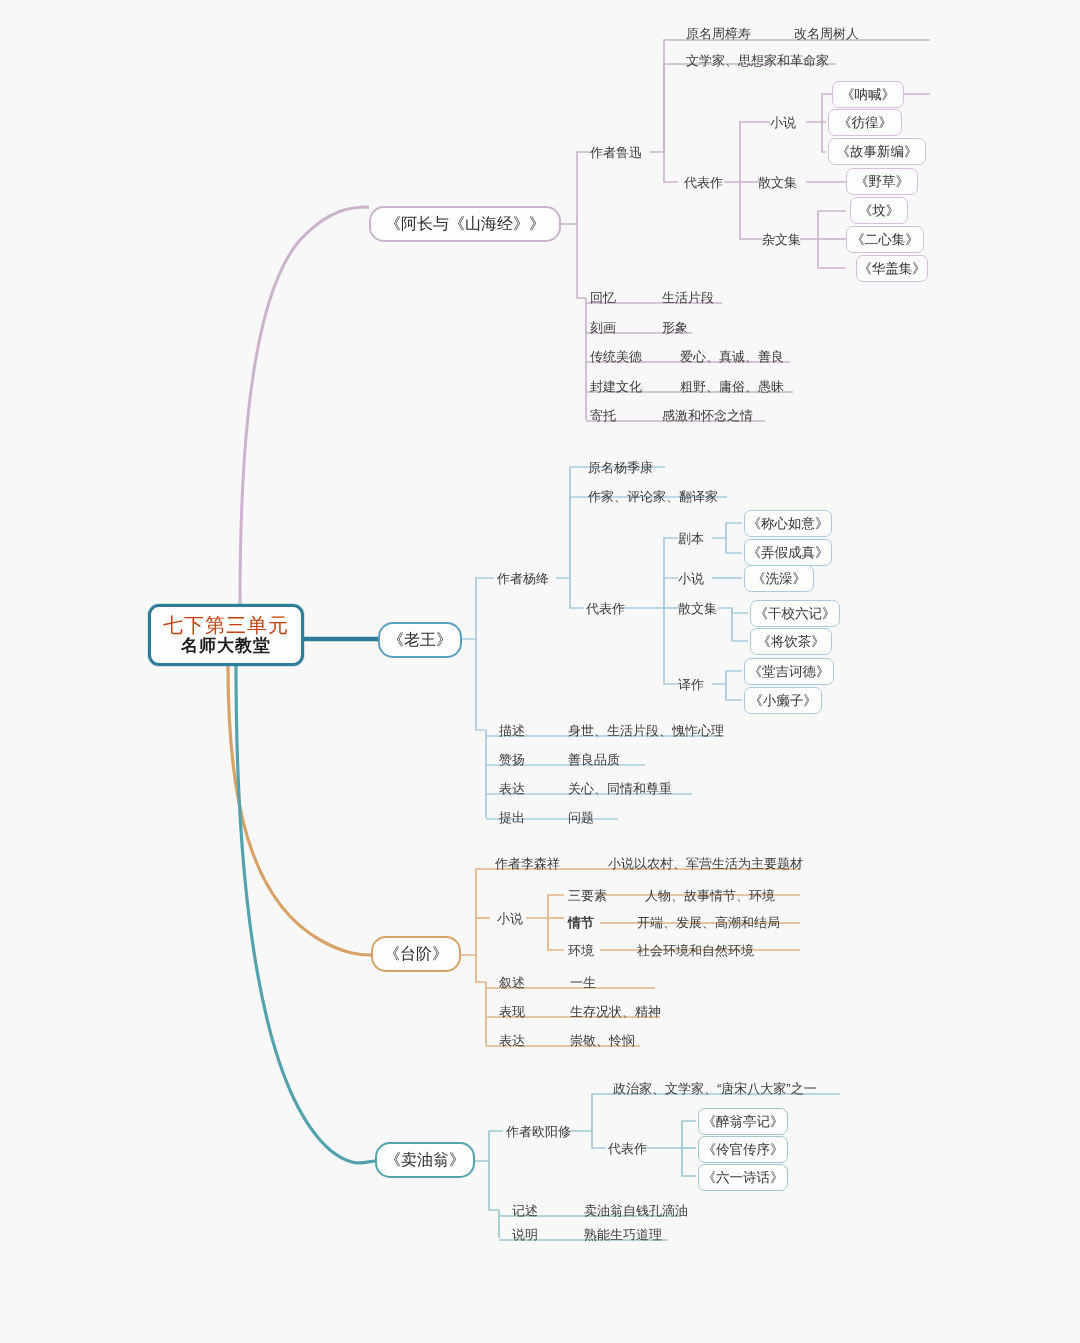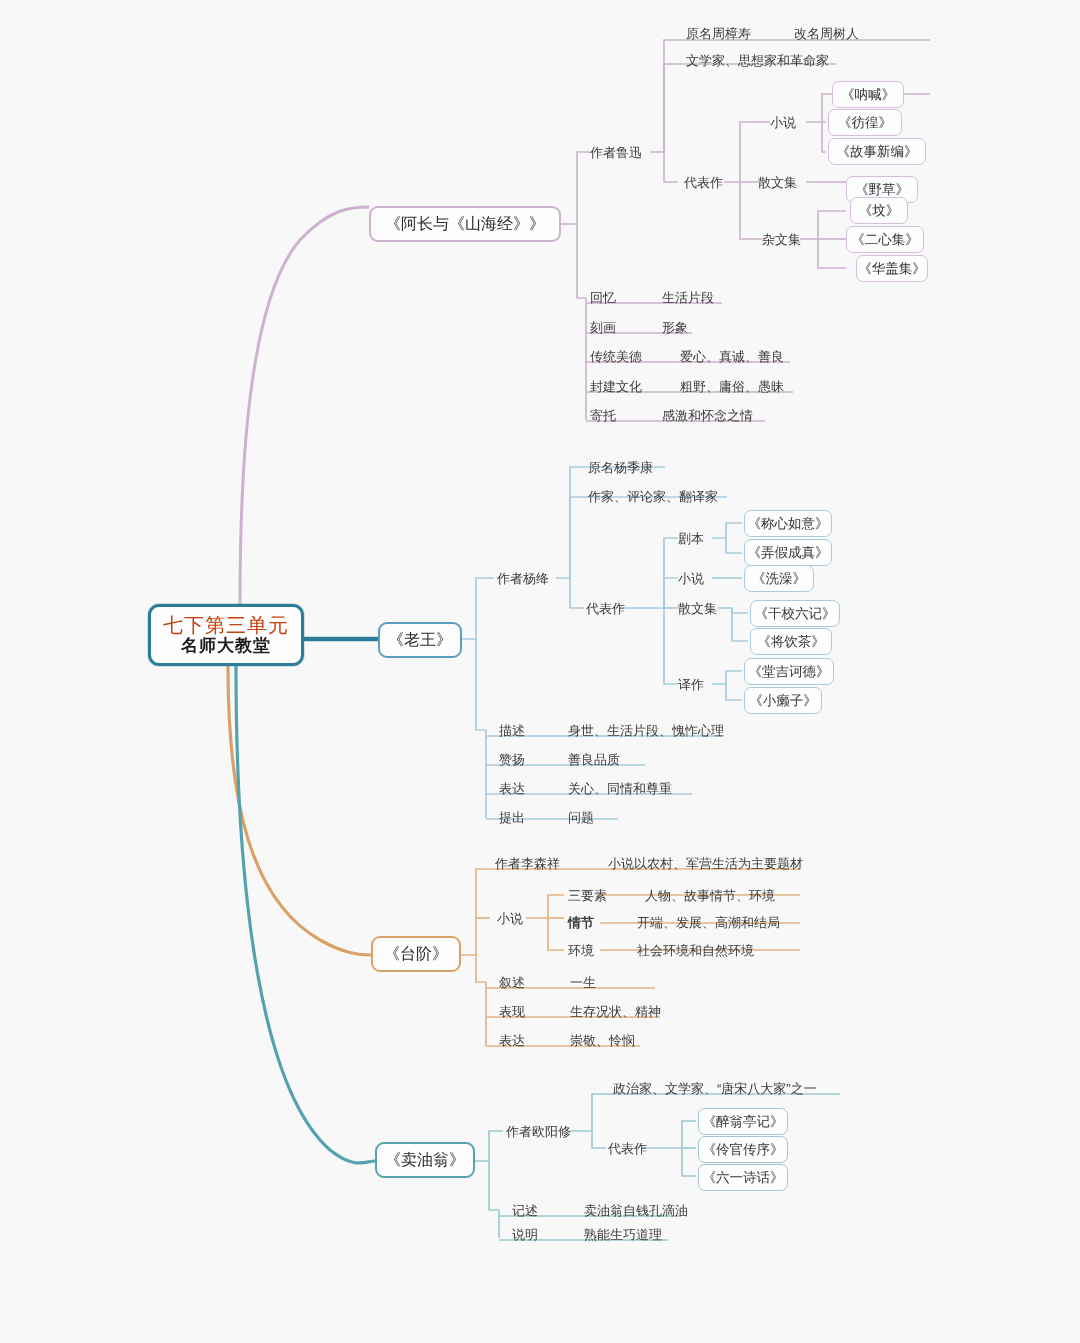--- a/index.html
+++ b/index.html
@@ -7,21 +7,21 @@
     width:1080px;height:1343px;
     background:#f7f7f7;
     font-family:"Liberation Sans","DejaVu Sans",sans-serif;
     overflow:hidden;
   }
   #stage{position:relative;width:1080px;height:1343px;background:#f8f8f8;}
   #wires{position:absolute;left:0;top:0;width:1080px;height:1343px;}
   .node{
     position:absolute;
     background:#fdfdfd;
-    border-radius:9px;
+    border-radius:15px;
     display:flex;align-items:center;justify-content:center;
     text-align:center;
     box-sizing:border-box;
     color:#2c2c2c;
     white-space:nowrap;
   }
   #root{
     left:148px;top:604px;width:156px;height:62px;
     border:3px solid #2d7d9a;border-radius:11px;
     flex-direction:column;
@@ -195,21 +195,21 @@
       <span>《呐喊》</span>
     </div>
   <div class="wbox w-pur" style="left:828px;top:109px;width:74px;">
       <span>《彷徨》</span>
     </div>
   <div class="wbox w-pur" style="left:828px;top:138px;width:98px;">
       <span>《故事新编》</span>
     </div>
 
   <div class="lbl" style="left:758px;top:176px;">散文集</div>
-  <div class="wbox w-pur" style="left:846px;top:176px;width:72px;">
+  <div class="wbox w-pur" style="left:846px;top:168px;width:72px;">
       <span>《野草》</span>
     </div>
 
   <div class="lbl" style="left:762px;top:233px;">杂文集</div>
   <div class="wbox w-pur" style="left:850px;top:197px;width:58px;">
       <span>《坟》</span>
     </div>
   <div class="wbox w-pur" style="left:846px;top:226px;width:78px;">
       <span>《二心集》</span>
     </div>

